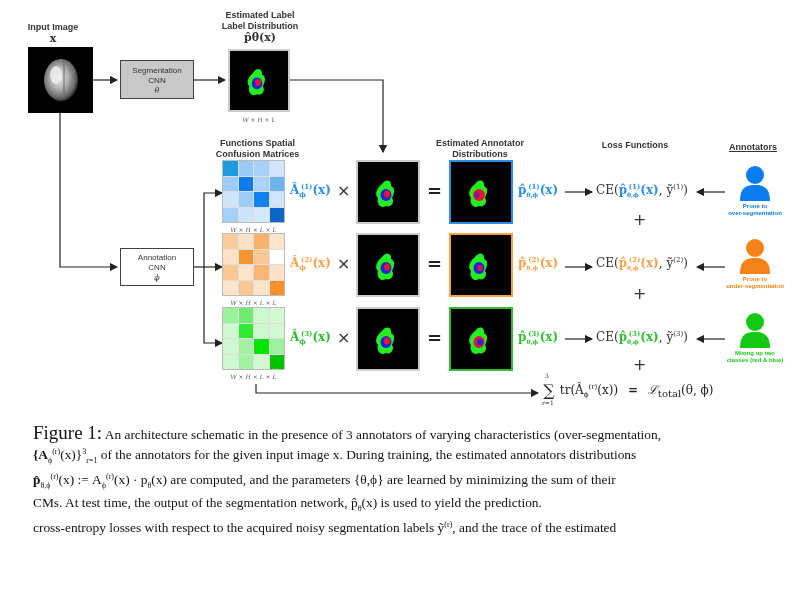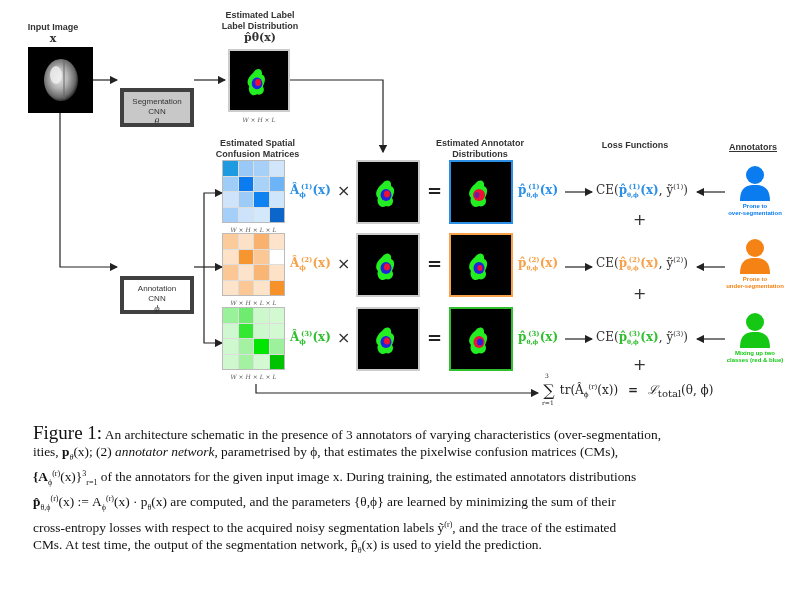--- a/index.html
+++ b/index.html
@@ -4,21 +4,21 @@
 <style>
   html, body { margin: 0; padding: 0; background: #ffffff; }
   body { width: 800px; height: 600px; position: relative; overflow: hidden; font-family: "Liberation Sans", sans-serif; color: #222; }
   .abs { position: absolute; }
   .hdr { font-family: "Liberation Sans", sans-serif; font-weight: bold; font-size: 9px; color: #333; text-align: center; line-height: 11px; }
   .math { font-family: "DejaVu Serif", serif; }
   .mathbig { font-family: "DejaVu Serif", serif; font-size: 12px; white-space: nowrap; }
   .dimlabel { font-family: "DejaVu Serif", serif; font-style: italic; font-size: 6px; color: #555; text-align: center; white-space: nowrap; }
   .seg { background: #000; box-sizing: border-box; }
   .seg svg { display: block; }
-  .cnnbox { border: 4px solid #404040; box-sizing: border-box; text-align: center; font-size: 8px; color: #333; line-height: 10px; margin-top: 28px; }
+  .cnnbox { border: 1px solid #404040; box-sizing: border-box; text-align: center; font-size: 8px; color: #333; line-height: 10px; }
   .cm { display: grid; grid-template-columns: repeat(4, 1fr); grid-template-rows: repeat(4, 1fr); box-sizing: border-box; border: 1px solid #bbb; gap: 1px; }
   .cm div { width: 100%; height: 100%; }
   .op { font-family: "DejaVu Sans", sans-serif; font-size: 16px; color: #333; }
   .eq { font-family: "DejaVu Sans", sans-serif; font-size: 18px; font-weight: bold; color: #222; }
   .annlabel { font-size: 6px; font-weight: bold; text-align: center; line-height: 7px; white-space: nowrap; }
   .caption { left: 33px; top: 425px; width: 745px; font-family: "Liberation Serif", serif; font-size: 13.4px; line-height: 16.5px; color: #111; text-align: justify; }
   .caption i { font-style: italic; }
   .caption b { font-weight: bold; }
   svg.lines { position: absolute; left: 0; top: 0; }
 </style>
@@ -95,21 +95,21 @@
   </div>
 <div class="abs dimlabel" style="left:228px; top:116px; width:62px;">W × H × L</div>
 
 <div class="abs cnnbox" style="left:120px; top:248px; width:74px; height:38px; background:#fff; padding-top:4px;">
   <div>Annotation</div>
   <div>CNN</div>
   <div class="math" style="font-style:italic;">ϕ</div>
 </div>
 
 <div class="abs hdr" style="left:210px; top:138px; width:95px;">
-  <div>Estimated Spatial</div>
+  <div>Functions Spatial</div>
   <div>Confusion Matrices</div>
 </div>
 <div class="abs hdr" style="left:430px; top:138px; width:100px;">
   <div>Estimated Annotator</div>
   <div>Distributions</div>
 </div>
 <div class="abs hdr" style="left:590px; top:140px; width:90px;">Loss Functions</div>
 <div class="abs hdr" style="left:718px; top:142px; width:70px;text-decoration:underline;">Annotators</div>
 
 <div id="rows">
@@ -287,18 +287,17 @@
     <span style="font-size:16px;">∑</span>
     <span style="position:absolute; top:18px; left:0px; font-size:6px;">r=1</span>
   </span>
   <span>tr(Â</span><sub style="font-size:7px;">ϕ</sub><sup style="font-size:7px;">(r)</sup><span>(x))</span>
   <span style="font-weight:bold; margin:0 6px;">=</span>
   <span style="font-style:italic;">ℒ</span><sub style="font-size:10px;">total</sub><span>(θ, ϕ)</span>
 </div>
 
 <div class="abs caption">
   <div><span style="font-size:19px;">Figure 1:</span> <span>An architecture schematic in the presence of 3 annotators of varying characteristics (over-segmentation,</span></div>
-  <div><span>ities, </span><b>p</b><sub style="font-size:8px;font-style:italic;">θ</sub><span>(x); (2) </span><i>annotator network</i><span>, parametrised by ϕ, that estimates the pixelwise confusion matrices (CMs),</span></div>
   <div><b>{A</b><sub style="font-size:8px;">ϕ</sub><sup style="font-size:8px;">(r)</sup><span>(x)}</span><sup style="font-size:8px;">3</sup><sub style="font-size:8px;">r=1</sub><span> of the annotators for the given input image x. During training, the estimated annotators distributions</span></div>
   <div><b>p̂</b><sub style="font-size:8px;">θ,ϕ</sub><sup style="font-size:8px;">(r)</sup><span>(x) := A</span><sub style="font-size:8px;">ϕ</sub><sup style="font-size:8px;">(r)</sup><span>(x) · p</span><sub style="font-size:8px;">θ</sub><span>(x) are computed, and the parameters {θ,ϕ} are learned by minimizing the sum of their</span></div>
+  <div><span>CMs. At test time, the output of the segmentation network, p̂</span><sub style="font-size:8px;">θ</sub><span>(x) is used to yield the prediction.</span></div>
   <div><span>cross-entropy losses with respect to the acquired noisy segmentation labels ỹ</span><sup style="font-size:8px;">(r)</sup><span>, and the trace of the estimated</span></div>
-  <div><span>CMs. At test time, the output of the segmentation network, p̂</span><sub style="font-size:8px;">θ</sub><span>(x) is used to yield the prediction.</span></div>
 </div>
 
 </body></html>

